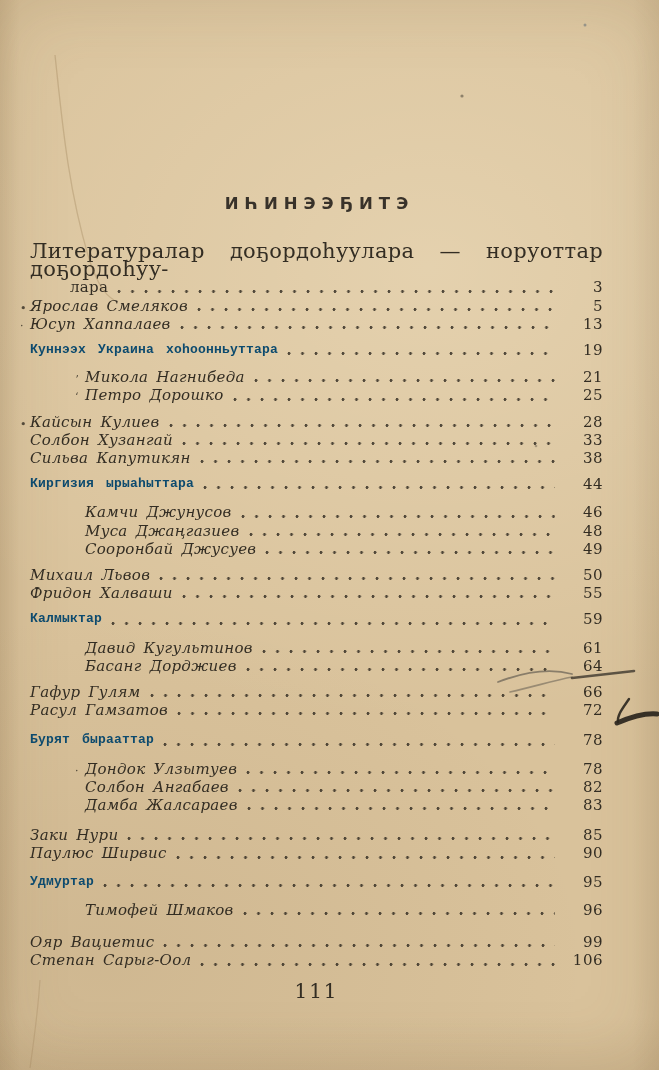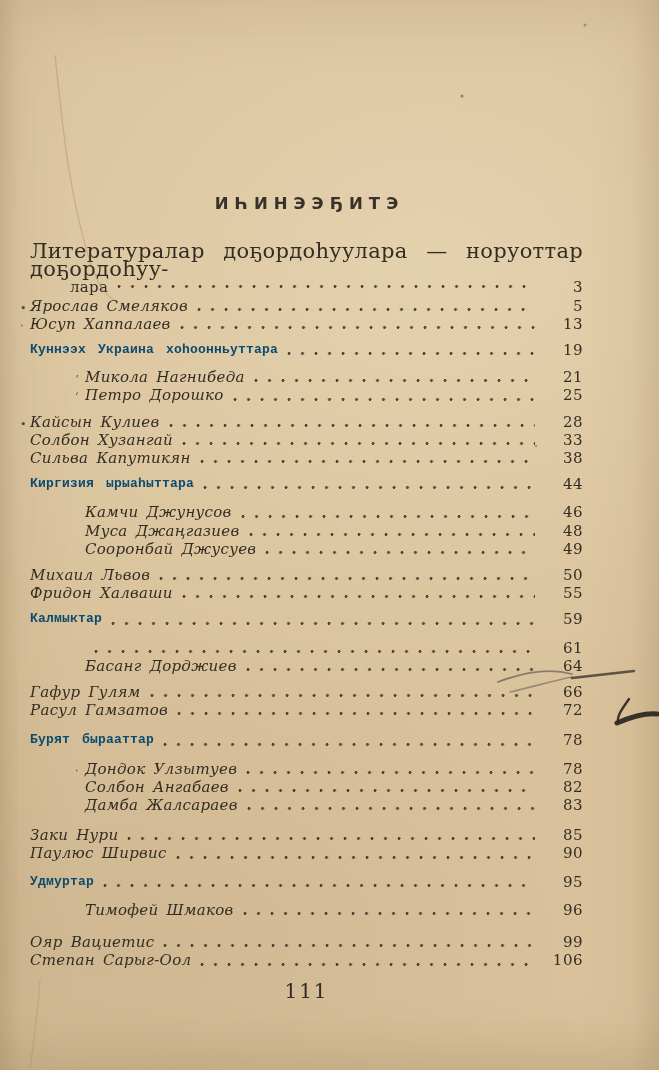--- a/index.html
+++ b/index.html
@@ -8,36 +8,36 @@
     background:
       radial-gradient(900px 700px at 65% 25%, rgba(255,244,218,.30), rgba(255,244,218,0) 65%),
       radial-gradient(700px 500px at 15% 90%, rgba(120,92,55,.10), rgba(120,92,55,0) 70%),
       linear-gradient(90deg, rgba(125,96,58,.14), rgba(125,96,58,0) 3%, rgba(125,96,58,0) 96%, rgba(125,96,58,.10)),
       linear-gradient(0deg, rgba(125,96,58,.08), rgba(125,96,58,0) 5%),
       #d9c29b;
     font-family:"DejaVu Serif", serif;
     color:#332d23;
   }
   .vignette{position:absolute;inset:0;pointer-events:none;box-shadow:inset 0 0 70px rgba(115,88,50,.18);}
-  .sheet{position:absolute;inset:0;padding:0 76px 0 30px;box-sizing:border-box;}
+  .sheet{position:absolute;inset:0;padding:0 56px 0 30px;box-sizing:border-box;}
   .title{
     padding-top:194px;text-align:center;
     font-family:"DejaVu Sans", sans-serif;font-weight:bold;
     font-size:16.5px;letter-spacing:6px;text-indent:6px;color:#38322a;
   }
   .toc{margin-top:29px;}
   .row{display:flex;align-items:flex-end;line-height:18.2px;position:relative;font-size:15px;}
   .row .label{white-space:nowrap;letter-spacing:.3px;}
   .row.it .label{font-style:italic;word-spacing:3px;}
   .row.section .label{
     font-family:Liberation Mono, monospace;font-weight:bold;font-style:normal;
     font-size:13px;letter-spacing:.2px;word-spacing:4px;color:#0c4a6e;
   }
   .lvl1{padding-left:55px;}
-  .cont{padding-left:40px;align-items:center;}
+  .cont{padding-left:40px;}
   .row0block{
     font-size:21px;line-height:18.2px;letter-spacing:.3px;word-spacing:4px;
     text-align:justify;text-align-last:justify;color:#332d23;
   }
   .leader{
     flex:1;height:5px;margin:0 6px 3px 9px;min-width:20px;
     background-image:radial-gradient(circle at 2px 2.4px, rgba(48,42,33,.82) 1.2px, rgba(48,42,33,0) 1.75px);
     background-size:13.5px 5px;background-repeat:repeat-x;
   }
   .pagenum{width:42px;text-align:right;flex:none;font-style:normal;letter-spacing:.5px;}
@@ -155,20 +155,21 @@
       <span class="pagenum">55</span>
     </div>
 
     <div class="row section mt8">
       <span class="label">Калмыктар</span>
       <span class="leader"></span>
       <span class="pagenum">59</span>
     </div>
 
     <div class="row lvl1 it mt10">
+      <span class="label">Давид Кугультинов</span>
       <span class="leader"></span>
       <span class="pagenum">61</span>
     </div>
 
     <div class="row lvl1 it">
       <span class="label">Басанг Дорджиев</span>
       <span class="leader"></span>
       <span class="pagenum">64</span>
     </div>
 

